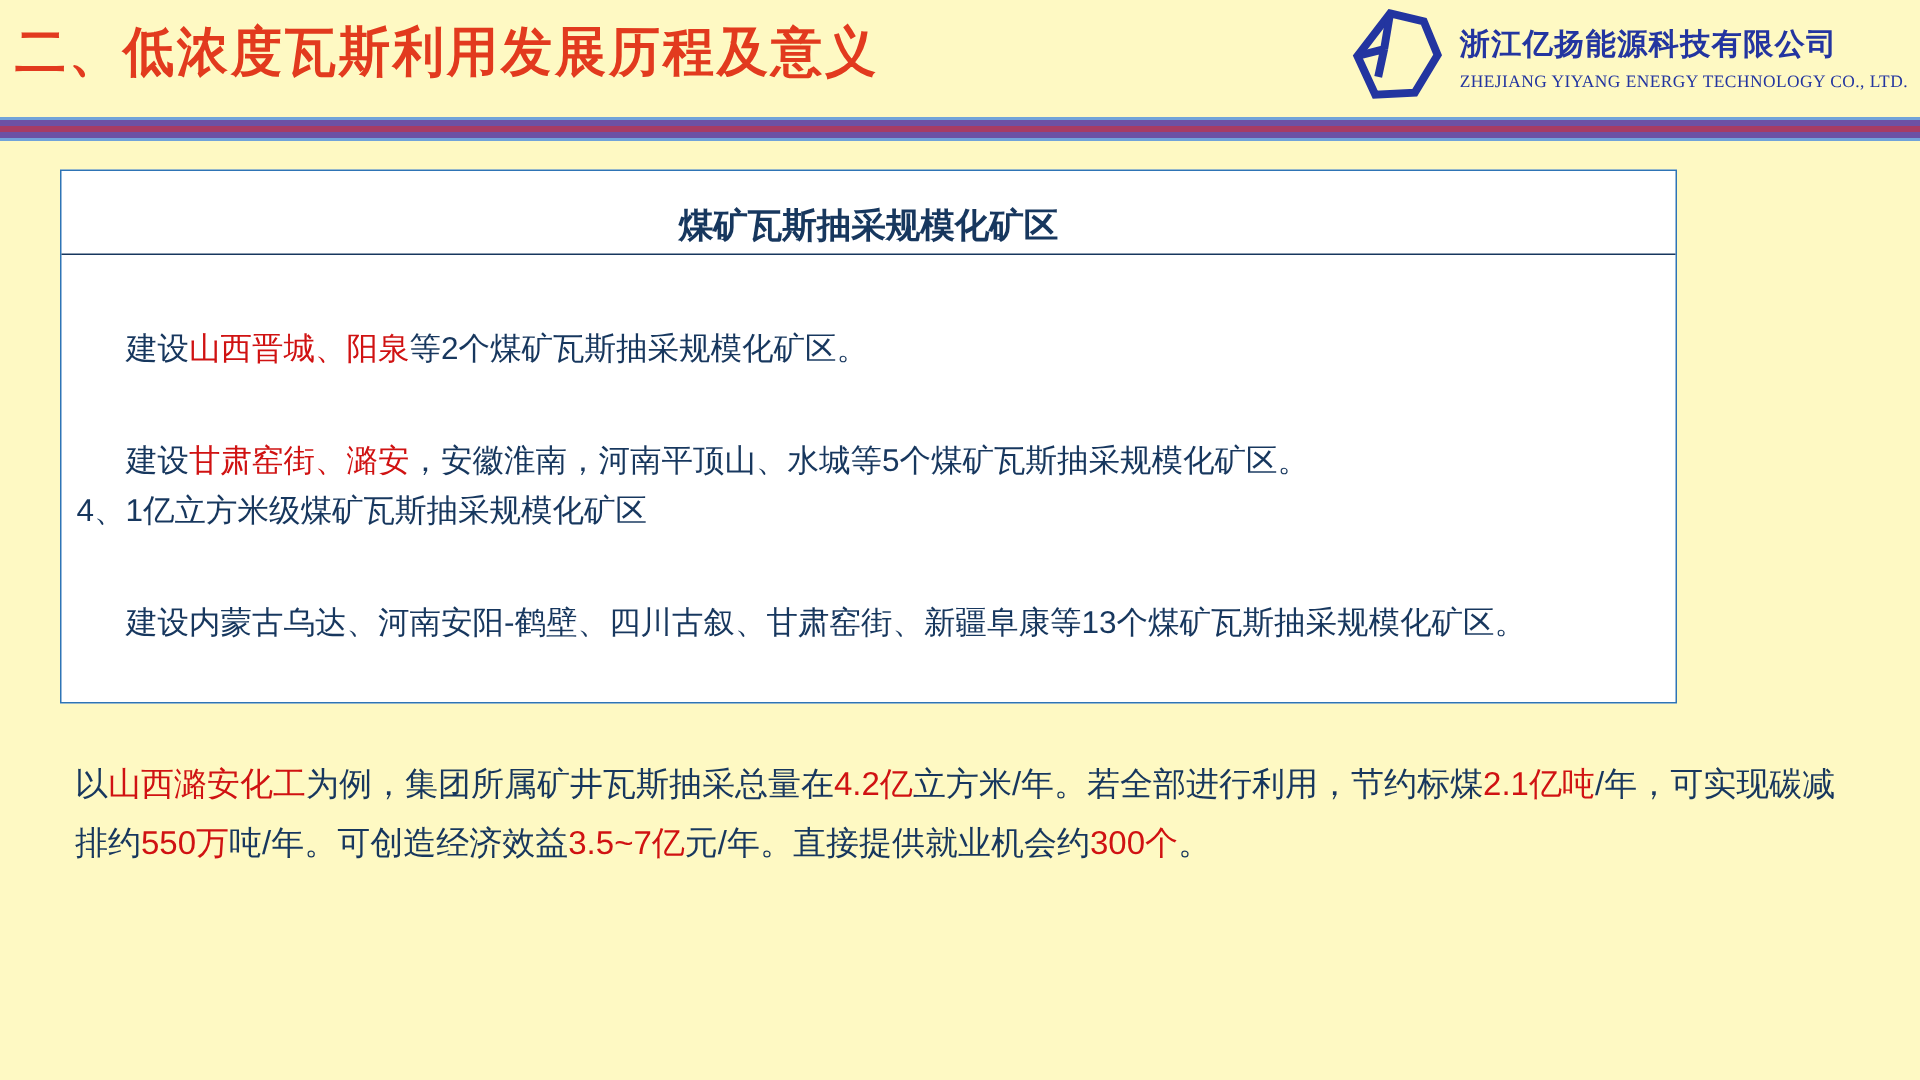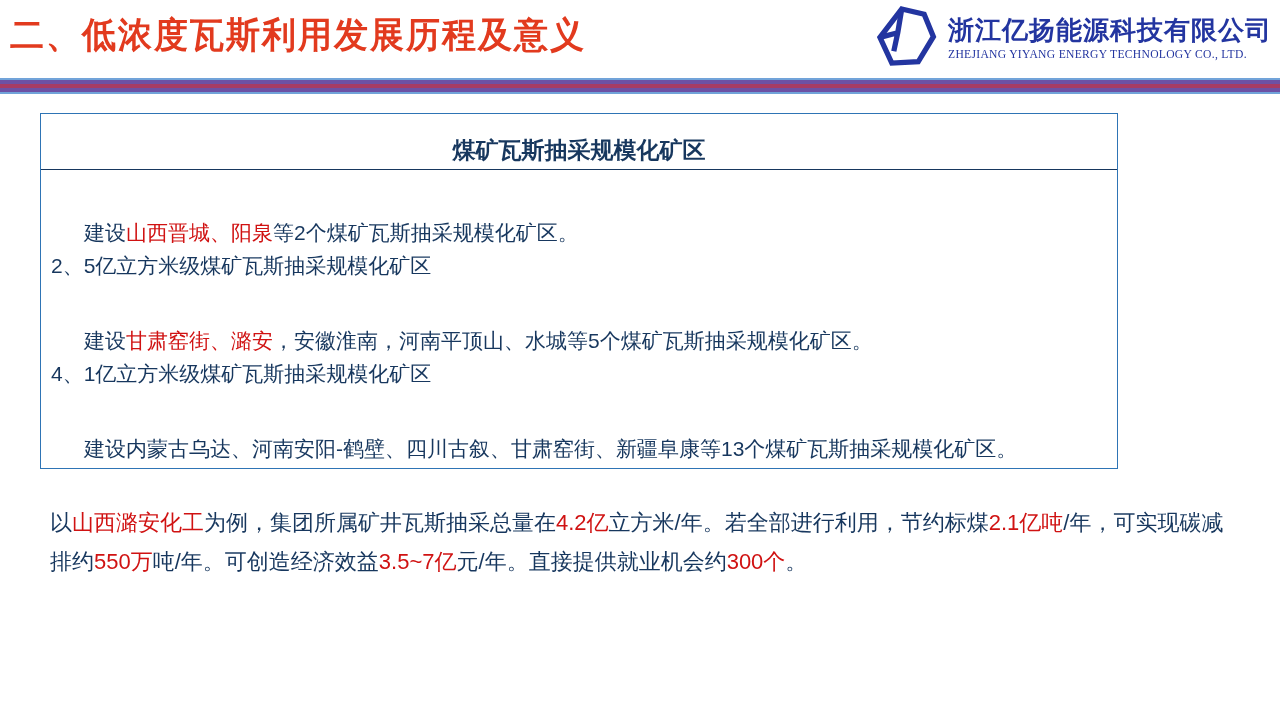--- a/index.html
+++ b/index.html
@@ -1,36 +1,36 @@
 <!DOCTYPE html>
 <html style="--title-red: #e23a1e; --logo-blue: #2335a0; --body-navy: #17375e; --highlight-red: #d01212; --box-border: #2e74b5; --bar-blue: #71a3d9; --bar-purple: #6c51a4; --bar-crimson: #a63c64;"><head>
 <meta charset="utf-8">
 <style>
   * { margin:0; padding:0; box-sizing:border-box; }
   html,body { background:#e8e8e8; }
   body { font-family:"Liberation Sans","DejaVu Sans",sans-serif; }
   .slide{
-    position:relative; width:1280px; height:720px; background:#ffffff;
+    position:relative; width:1280px; height:720px; background:#fef9c3;
     margin:0 auto; overflow:hidden;
   }
   
   .page-title{
     position:absolute; left:10px; top:12px;
     font-size:34px; font-weight:bold; letter-spacing:2px;
     color:var(--title-red,#e23a1e);
     transform:scaleY(1.05);
   }
   .logo{
     position:absolute; right:8px; top:5px;
     display:flex; align-items:center; gap:8px;
   }
   .logo-mark{ width:66px; height:66px; color:var(--logo-blue,#2335a0); }
   .logo-text{ display:flex; flex-direction:column; align-items:flex-start; }
   .logo-cn{
-    font-size:26px; font-weight:bold; letter-spacing:1px;
+    font-size:20px; font-weight:bold; letter-spacing:1px;
     color:var(--logo-blue,#2335a0); line-height:30px;
   }
   .logo-en{
     font-family:"Liberation Serif","DejaVu Serif",serif;
     font-size:11.6px; font-weight:normal; letter-spacing:0.3px;
     color:var(--logo-blue,#2335a0); margin-top:3px;
   }
   
   .divider{ position:absolute; left:0; top:78px; width:1280px; }
   .divider .b1{ height:2px; background:var(--bar-blue,#71a3d9); }
@@ -86,21 +86,20 @@
     <div class="b1"></div>
   </div>
 
   <section class="info-box">
     <div class="box-title">煤矿瓦斯抽采规模化矿区</div>
     <ul class="box-list">
       <li class="box-item">
         <div class="item-detail"><span class="seg-navy">建设</span><span class="seg-red">山西晋城、阳泉</span><span class="seg-navy">等2个煤矿瓦斯抽采规模化矿区。</span></div>
       </li>
       <li class="box-item">
-        <div class="item-heading">2、5亿立方米级煤矿瓦斯抽采规模化矿区</div>
         <div class="item-detail"><span class="seg-navy">建设</span><span class="seg-red">甘肃窑街、潞安</span><span class="seg-navy">，安徽淮南，河南平顶山、水城等5个煤矿瓦斯抽采规模化矿区。</span></div>
       </li>
       <li class="box-item">
         <div class="item-heading">4、1亿立方米级煤矿瓦斯抽采规模化矿区</div>
         <div class="item-detail"><span class="seg-navy">建设内蒙古乌达、河南安阳-鹤壁、四川古叙、甘肃窑街、新疆阜康等13个煤矿瓦斯抽采规模化矿区。</span></div>
       </li>
     </ul>
   </section>
 
   <p class="summary"><span class="seg-navy">以</span><span class="seg-red">山西潞安化工</span><span class="seg-navy">为例，集团所属矿井瓦斯抽采总量在</span><span class="seg-red">4.2亿</span><span class="seg-navy">立方米/年。若全部进行利用，节约标煤</span><span class="seg-red">2.1亿吨</span><span class="seg-navy">/年，可实现碳减排约</span><span class="seg-red">550万</span><span class="seg-navy">吨/年。可创造经济效益</span><span class="seg-red">3.5~7亿</span><span class="seg-navy">元/年。直接提供就业机会约</span><span class="seg-red">300个</span><span class="seg-navy">。</span></p>

